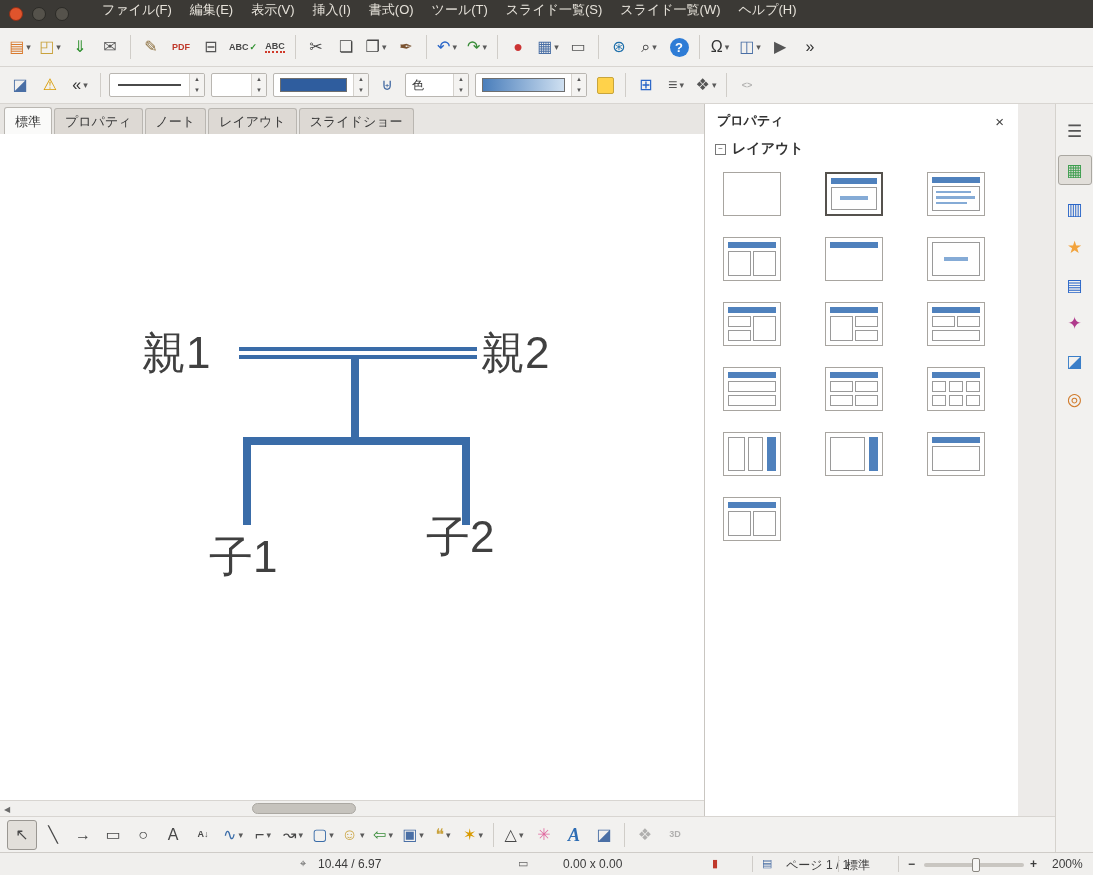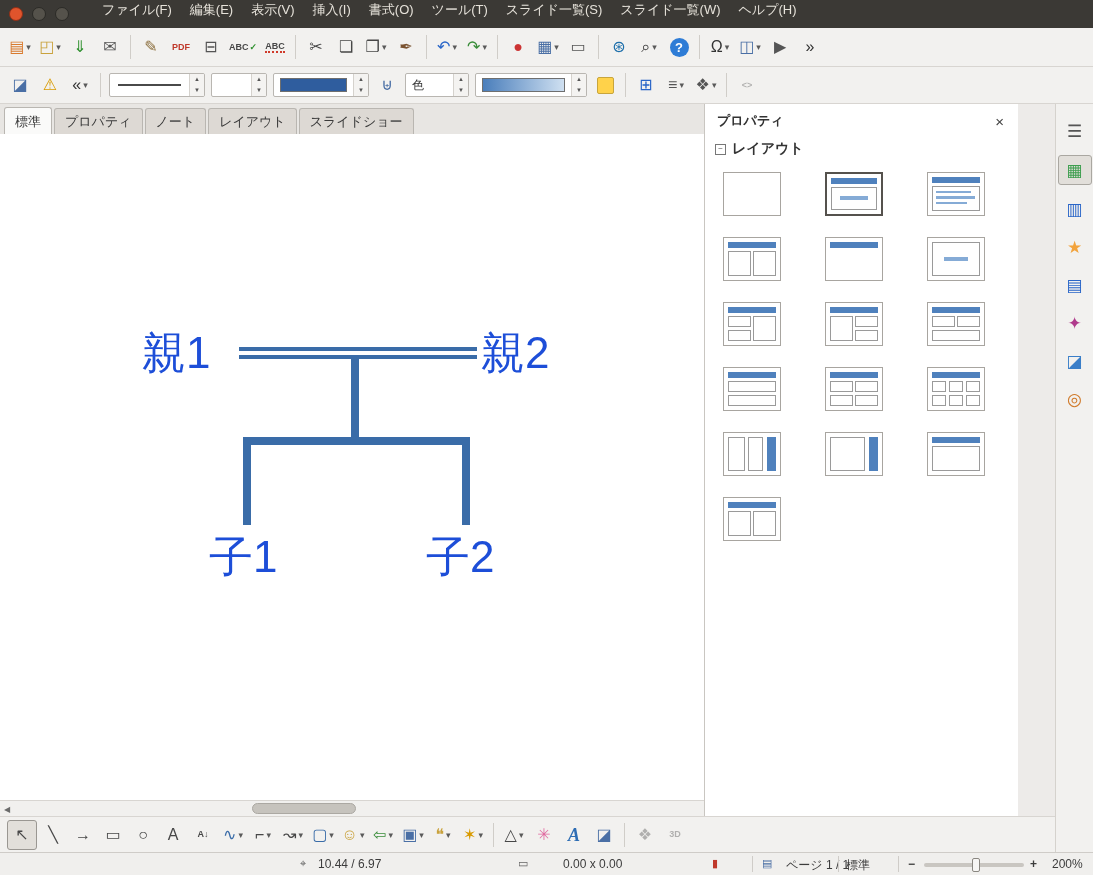--- a/index.html
+++ b/index.html
@@ -46,21 +46,21 @@
   .spin span{flex:1;font-size:6px;line-height:11px;text-align:center;color:#555;}
   .shadow-swatch{width:15px;height:15px;background:#FFD24A;border:1px solid #C8A53C;border-radius:2px;}
   
   .tabsrow{position:absolute;top:104px;left:0;width:741px;height:30px;background:#E8E6E3;
     display:flex;align-items:flex-end;padding-left:4px;box-sizing:border-box;}
   .vtab{font-size:13px;color:#3a3a3a;background:#DDD9D4;border:1px solid #B9B6B1;border-bottom:none;
     border-radius:3px 3px 0 0;padding:4px 10px 3px;margin-right:2px;white-space:nowrap;cursor:default;}
   .vtab.active{background:#FAFAF9;padding-top:5px;}
   
   .canvas{position:absolute;top:134px;left:0;width:724px;height:666px;background:#FFFFFF;overflow:hidden;}
-  .slide-label{position:absolute;font-size:44px;color:#1d4ed8;line-height:1.05;white-space:nowrap;text-align:center;}
+  .slide-label{position:absolute;font-size:44px;color:#404040;line-height:1.05;white-space:nowrap;text-align:center;}
   .tree-line{position:absolute;background:#3A6CA8;}
   
   .vscroll{position:absolute;top:134px;left:724px;width:16px;height:666px;background:#F1F0EE;
     border-left:1px solid #D8D5D1;box-sizing:border-box;}
   .hscroll{position:absolute;top:800px;left:0;width:724px;height:16px;background:#F1F0EE;
     border-top:1px solid #D8D5D1;box-sizing:border-box;}
   .scroll-corner{position:absolute;top:800px;left:724px;width:16px;height:16px;background:#EBE9E6;}
   .sb-arrow{position:absolute;font-size:8px;color:#6B6B6B;width:100%;text-align:center;}
   .vthumb{position:absolute;left:2px;width:11px;top:24px;height:190px;background:#C6C3BD;
     border:1px solid #ABA8A2;border-radius:6px;box-sizing:border-box;}
@@ -304,21 +304,21 @@
 <div class="canvas">
   <div class="slide-label" style="left:142px;top:196px">親1</div>
   <div class="slide-label" style="left:481px;top:196px">親2</div>
   <div class="tree-line" style="left: 239px; top: 213px; width: 238px; height: 4px; background: rgb(58, 108, 168);"></div>
   <div class="tree-line" style="left: 239px; top: 221px; width: 238px; height: 4px; background: rgb(58, 108, 168);"></div>
   <div class="tree-line" style="left: 351px; top: 223px; width: 8px; height: 84px; background: rgb(58, 108, 168);"></div>
   <div class="tree-line" style="left: 243px; top: 303px; width: 227px; height: 8px; background: rgb(58, 108, 168);"></div>
   <div class="tree-line" style="left: 243px; top: 303px; width: 8px; height: 88px; background: rgb(58, 108, 168);"></div>
   <div class="tree-line" style="left: 462px; top: 303px; width: 8px; height: 88px; background: rgb(58, 108, 168);"></div>
   <div class="slide-label" style="left:209px;top:400px">子1</div>
-  <div class="slide-label" style="left:426px;top:400px">子2</div>
+  <div class="slide-label" style="left:426px;top:380px">子2</div>
 </div>
 
 <div class="vscroll">
   <span class="sb-arrow" style="top:3px">▲</span>
   <div class="vthumb"></div>
   <span class="sb-arrow" style="bottom:3px">▼</span>
 </div>
 <div class="hscroll">
   <span class="sb-arrow" style="left:4px;top:4px;width:auto">◀</span>
   <div class="hthumb"></div>

